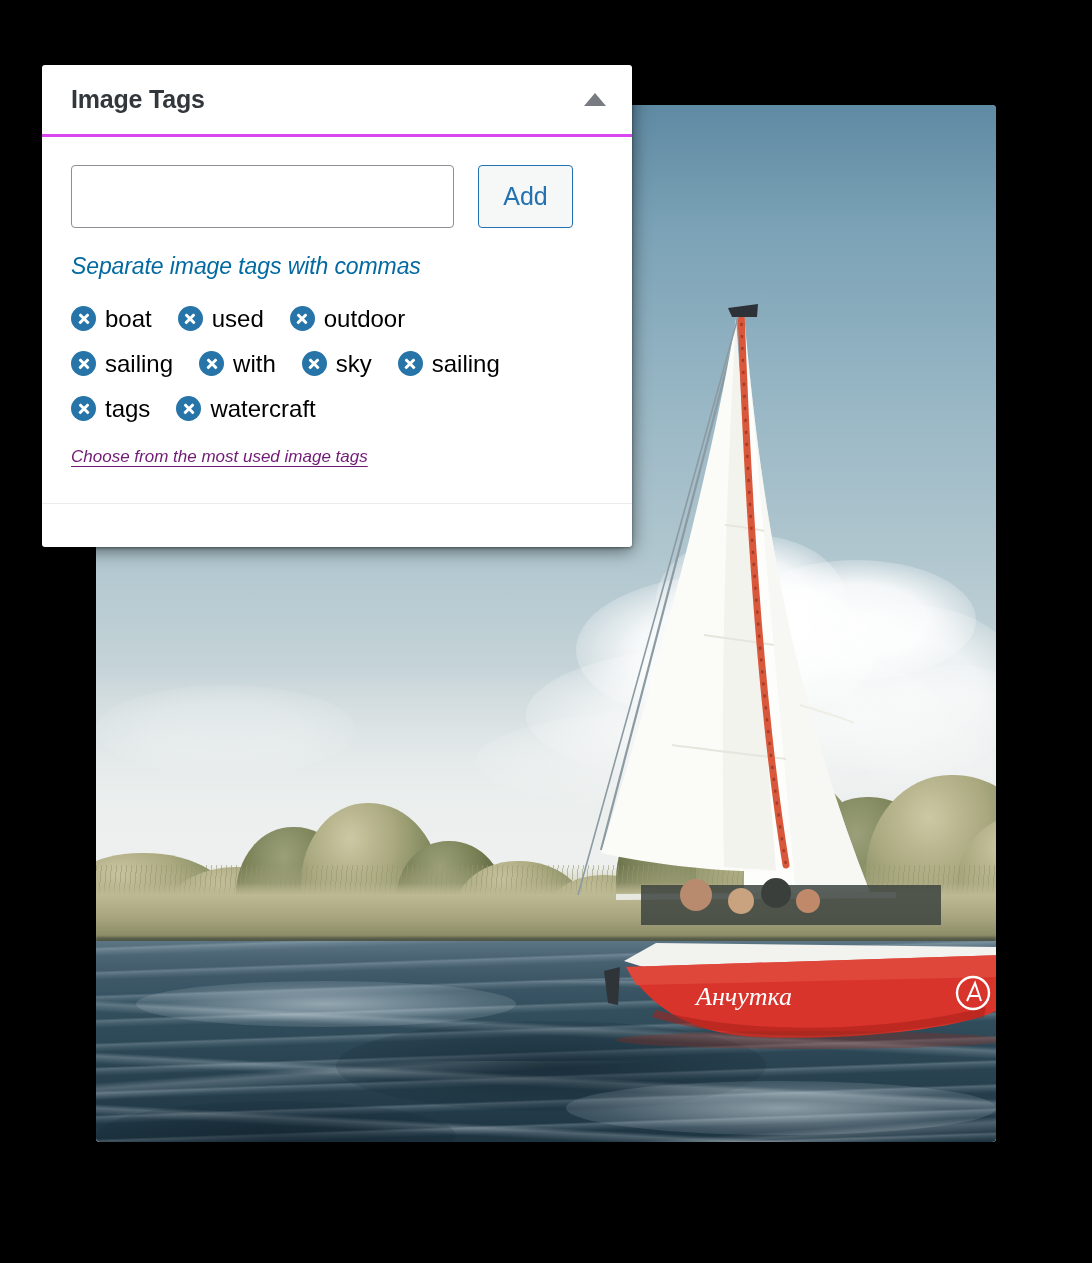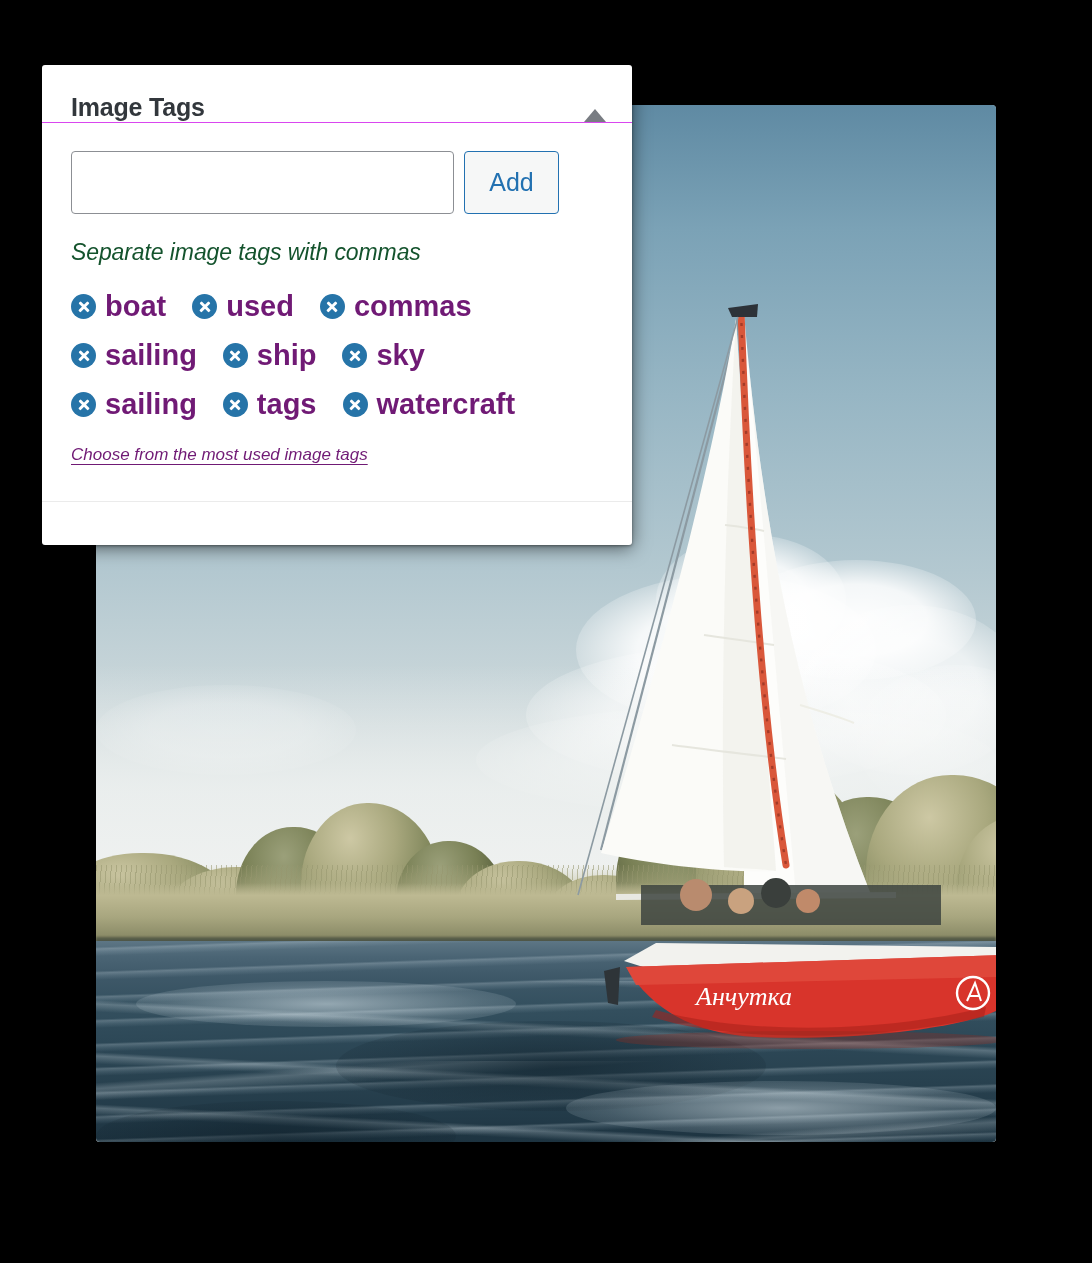--- a/index.html
+++ b/index.html
@@ -153,43 +153,43 @@
     position: absolute;
     left: 42px;
     top: 65px;
     width: 590px;
     background: #ffffff;
     border-radius: 3px;
     box-shadow: 0 3px 18px rgba(0,0,0,0.55), 0 1px 3px rgba(0,0,0,0.4);
     z-index: 20;
   }
   .panel-header {
-    height: 58px;
+    height: 72px;
     display: flex;
-    align-items: flex-end;
+    align-items: center;
     justify-content: space-between;
     padding: 0 26px 0 29px;
-    border-bottom: 1px solid #d946ef;
+    border-bottom: 3px solid #d946ef;
   }
   .panel-title {
     font-size: 25px;
     font-weight: bold;
     color: #32373c;
     letter-spacing: -0.2px;
   }
   .toggle-arrow {
     width: 0; height: 0;
     border-left: 11px solid transparent;
     border-right: 11px solid transparent;
     border-bottom: 13px solid #787c82;
     cursor: pointer;
   }
   .panel-body { padding: 28px 29px 0 29px; }
 
-  .tag-input-row { display: flex; align-items: flex-end; gap: 10px; }
+  .tag-input-row { display: flex; align-items: flex-end; gap: 24px; }
   #tag-input {
     flex: 0 0 383px;
     height: 63px;
     border: 1px solid #8c8f94;
     border-radius: 4px;
     background: #fff;
     font-size: 21px;
     padding: 0 12px;
     color: #2c3338;
     outline: none;
@@ -205,21 +205,21 @@
     color: #2271b1;
     font-size: 25px;
     font-family: "Liberation Sans", sans-serif;
     cursor: pointer;
     line-height: 1;
   }
   .helper-text {
     margin-top: 25px;
     font-size: 23px;
     font-style: italic;
-    color: #14532d;
+    color: #0369a1;
     letter-spacing: -0.1px;
   }
   .tag-list {
     margin-top: 26px;
     display: flex;
     flex-wrap: wrap;
     align-items: center;
     width: 480px;
   }
   .tag-item {
@@ -241,24 +241,23 @@
     content: "";
     position: absolute;
     left: 50%; top: 50%;
     width: 13px; height: 3.4px;
     background: #fff;
     border-radius: 1px;
   }
   .tag-remove::before { transform: translate(-50%,-50%) rotate(45deg); }
   .tag-remove::after  { transform: translate(-50%,-50%) rotate(-45deg); }
   .tag-label {
-    font-size: 29px;
-    color: #701a75;
+    font-size: 24px;
+    color: #000000;
     line-height: 1;
-    font-weight: bold;
   }
   .choose-link-wrap { margin-top: 6px; padding-bottom: 36px; }
   .choose-link {
     font-size: 17px;
     color: #701a75;
     text-decoration: underline;
     text-underline-offset: 4px;
     cursor: pointer;
     font-weight: 500;
     font-style: italic;
@@ -384,29 +383,29 @@
         <span class="tag-item">
           <span class="tag-remove"></span>
           <span class="tag-label">boat</span>
         </span>
         <span class="tag-item">
           <span class="tag-remove"></span>
           <span class="tag-label">used</span>
         </span>
         <span class="tag-item">
           <span class="tag-remove"></span>
-          <span class="tag-label">commas</span>
+          <span class="tag-label">outdoor</span>
         </span>
         <span class="tag-item">
           <span class="tag-remove"></span>
           <span class="tag-label">sailing</span>
         </span>
         <span class="tag-item">
           <span class="tag-remove"></span>
-          <span class="tag-label">ship</span>
+          <span class="tag-label">with</span>
         </span>
         <span class="tag-item">
           <span class="tag-remove"></span>
           <span class="tag-label">sky</span>
         </span>
         <span class="tag-item">
           <span class="tag-remove"></span>
           <span class="tag-label">sailing</span>
         </span>
         <span class="tag-item">

